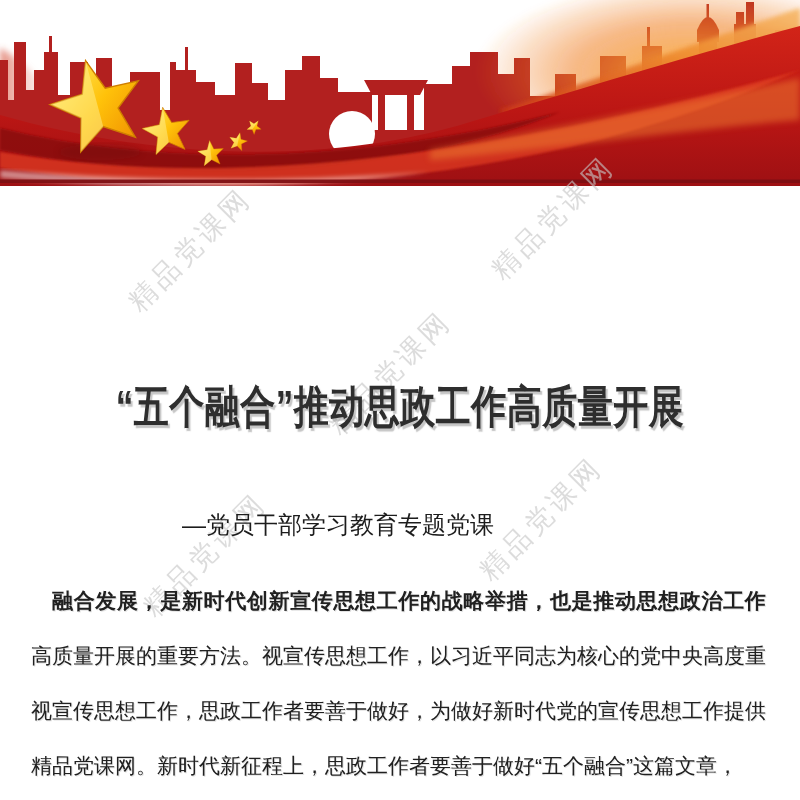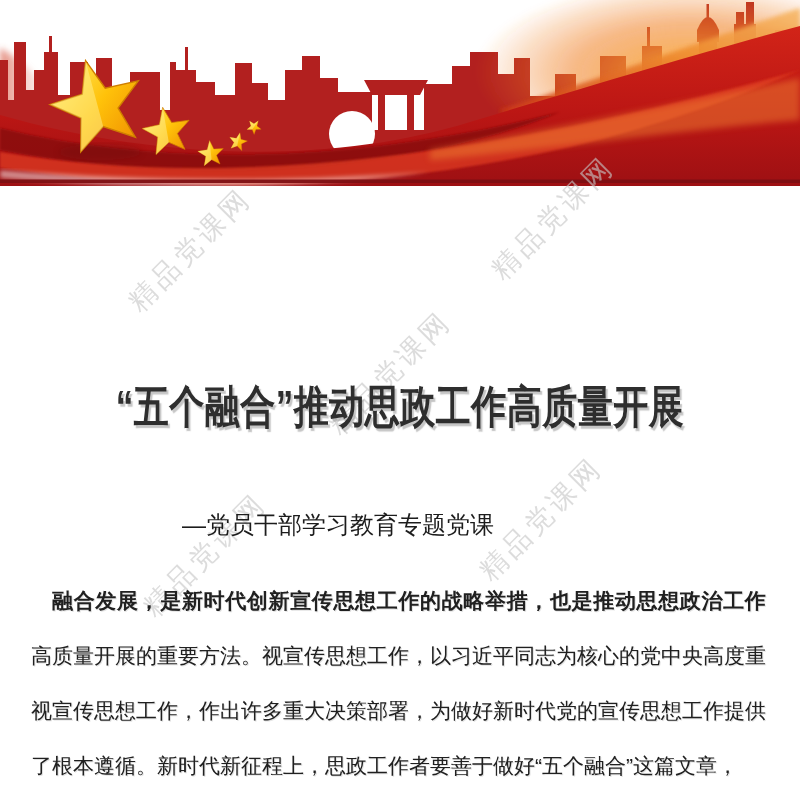--- a/index.html
+++ b/index.html
@@ -146,18 +146,18 @@
     <span class="wm" style="left:205px;top:555px;">精品党课网</span>
     <span class="wm" style="left:541px;top:519px;">精品党课网</span>
   </div>
 
   <div class="content">
     <h1 class="doc-title">“五个融合”推动思政工作高质量开展</h1>
     <h2 class="doc-subtitle">—党员干部学习教育专题党课</h2>
     <div class="body-text">
       <div class="line indent">融合发展，是新时代创新宣传思想工作的战略举措，也是推动思想政治工作</div>
       <div class="line">高质量开展的重要方法。视宣传思想工作，以习近平同志为核心的党中央高度重</div>
-      <div class="line">视宣传思想工作，作出许多重大决策部署，为做好新时代党的宣传思想工作提供</div>
-      <div class="line">了根本遵循。新时代新征程上，思政工作者要善于做好“五个融合”这篇文章，</div>
+      <div class="line">视宣传思想工作，思政工作者要善于做好，为做好新时代党的宣传思想工作提供</div>
+      <div class="line">精品党课网。新时代新征程上，思政工作者要善于做好“五个融合”这篇文章，</div>
     </div>
   </div>
 
 </div>
 
 </body></html>

